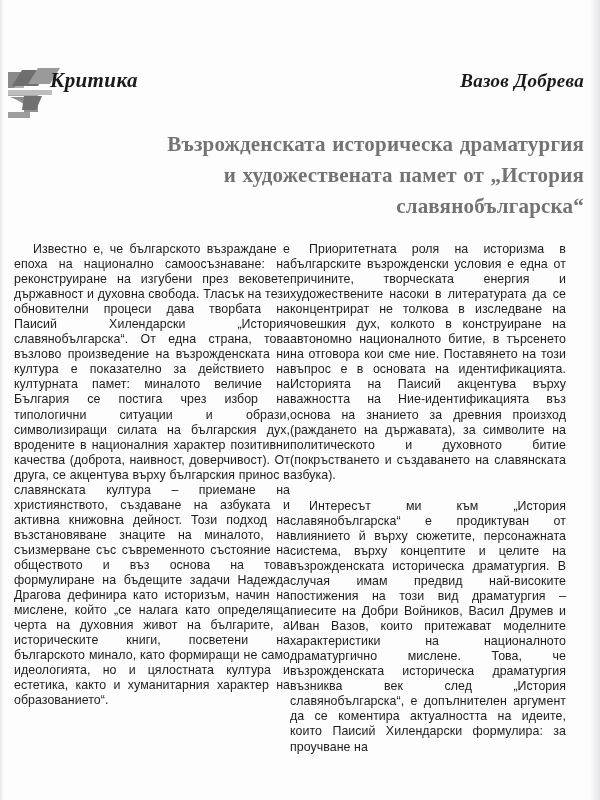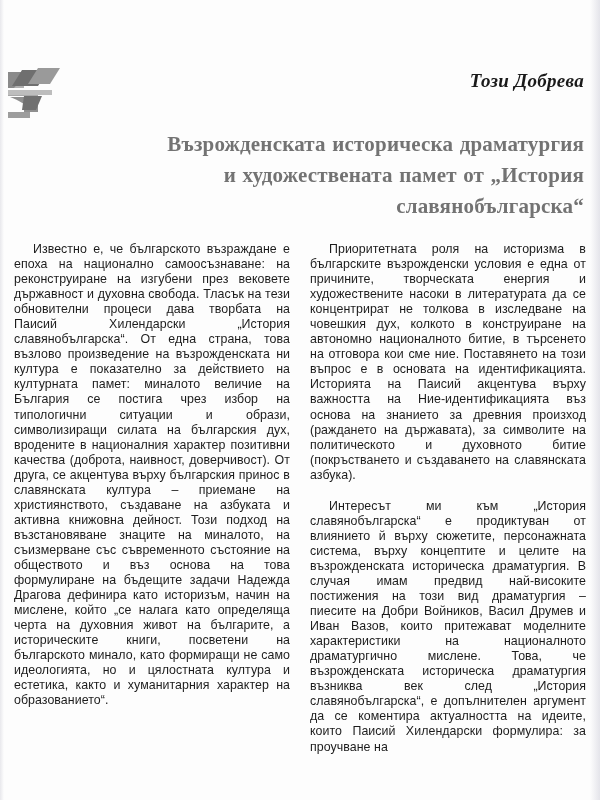--- a/index.html
+++ b/index.html
@@ -103,21 +103,20 @@
     word-spacing: 1px;
   }
 
   
   .columns {
     position: absolute;
     left: 14px;
     top: 242px;
     width: 572px;
     display: flex;
-    gap: 20px;
   }
   .col {
     width: 276px;
   }
   .col p {
     margin: 0;
     font-family: "Liberation Sans", "DejaVu Sans", sans-serif;
     font-size: 12.4px;
     line-height: 15.05px;
     text-align: justify;
@@ -151,23 +150,24 @@
         <polygon points="0,6 16,6 16,22 0,22" fill="#b0b0b0"></polygon>
         <polygon points="0,6 20,6 6,22 0,22" fill="#8a8a8a"></polygon>
         <polygon points="14,4 40,4 30,20 4,20" fill="#6f6f6f"></polygon>
         <polygon points="30,2 52,2 42,18 20,18" fill="#9a9a9a"></polygon>
         <polygon points="0,24 30,24 30,30 0,30" fill="#a8a8a8"></polygon>
         <polygon points="0,24 44,24 44,29 0,29" fill="#bdbdbd"></polygon>
         <path d="M2,31 L30,31 L30,46 L16,46 L16,38 Q8,33 2,31 Z" fill="#8f8f8f"></path>
         <polygon points="16,30 34,30 28,44 14,44" fill="#707070"></polygon>
         <polygon points="0,46 22,46 22,52 0,52" fill="#9d9d9d"></polygon>
       </svg>
+      <span class="rubric-label">Критика</span>
     </div>
 
-    <div class="author">Този Добрева</div>
+    <div class="author">Вазов Добрева</div>
   </div>
 
   <h1 class="title">Възрожденската историческа драматургия и художествената памет от „История славянобългарска“</h1>
 
   <div class="columns">
 
     <div class="col">
       <p class="indent">Известно е, че българското възраждане е епоха на национално самоосъзнаване: на реконструиране на изгубени през вековете държавност и духовна свобода. Тласък на тези обновителни процеси дава творбата на Паисий Хилендарски „История славянобългарска“. От една страна, това възлово произведение на възрожденската ни култура е показателно за действието на културната памет: миналото величие на България се постига чрез избор на типологични ситуации и образи, символизиращи силата на българския дух, вродените в националния характер позитивни качества (доброта, наивност, доверчивост). От друга, се акцентува върху българския принос в славянската култура – приемане на християнството, създаване на азбуката и активна книжовна дейност. Този подход на възстановяване знаците на миналото, на съизмерване със съвременното състояние на обществото и въз основа на това формулиране на бъдещите задачи Надежда Драгова дефинира като историзъм, начин на мислене, който „се налага като определяща черта на духовния живот на българите, а историческите книги, посветени на българското минало, като формиращи не само идеологията, но и цялостната култура и естетика, както и хуманитарния характер на образованието“.</p>
     </div>
 

